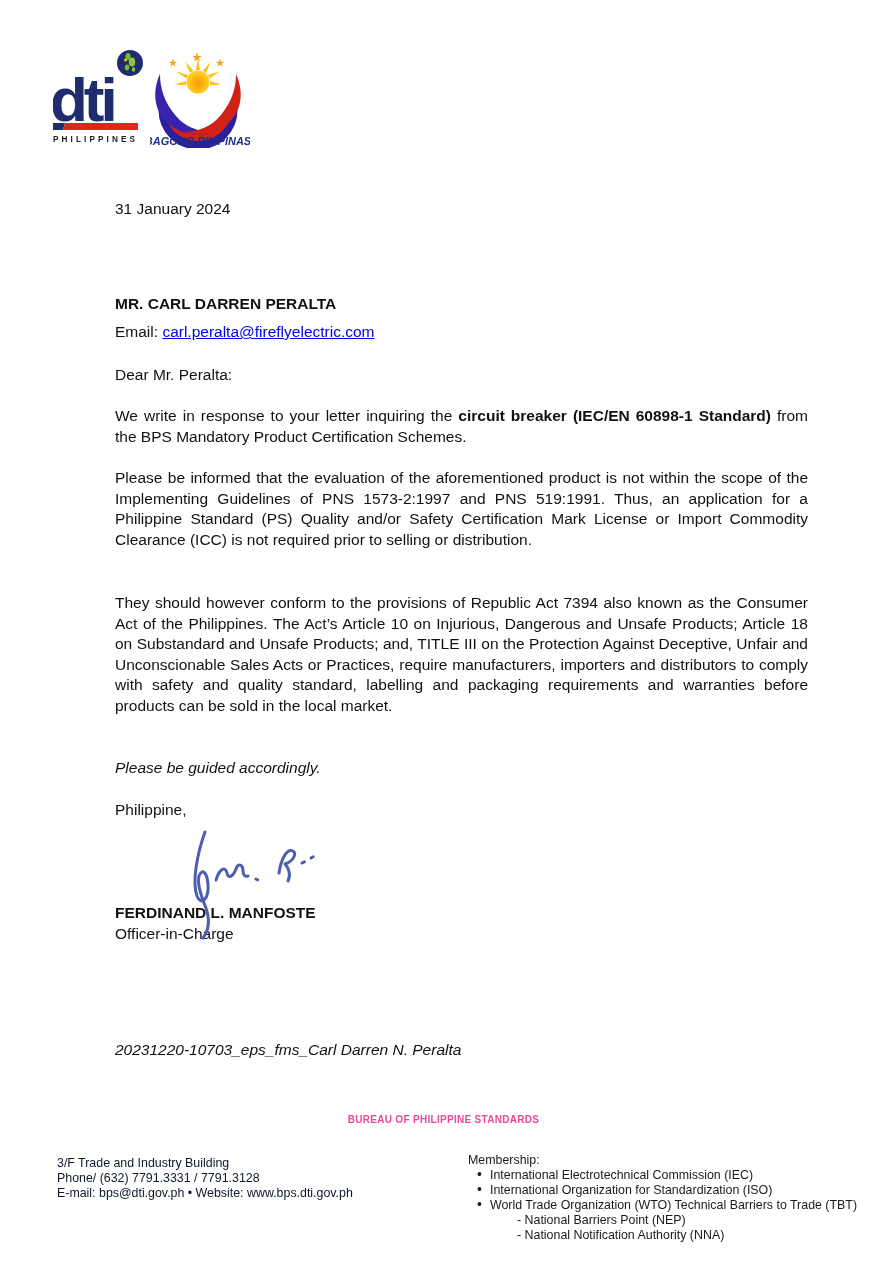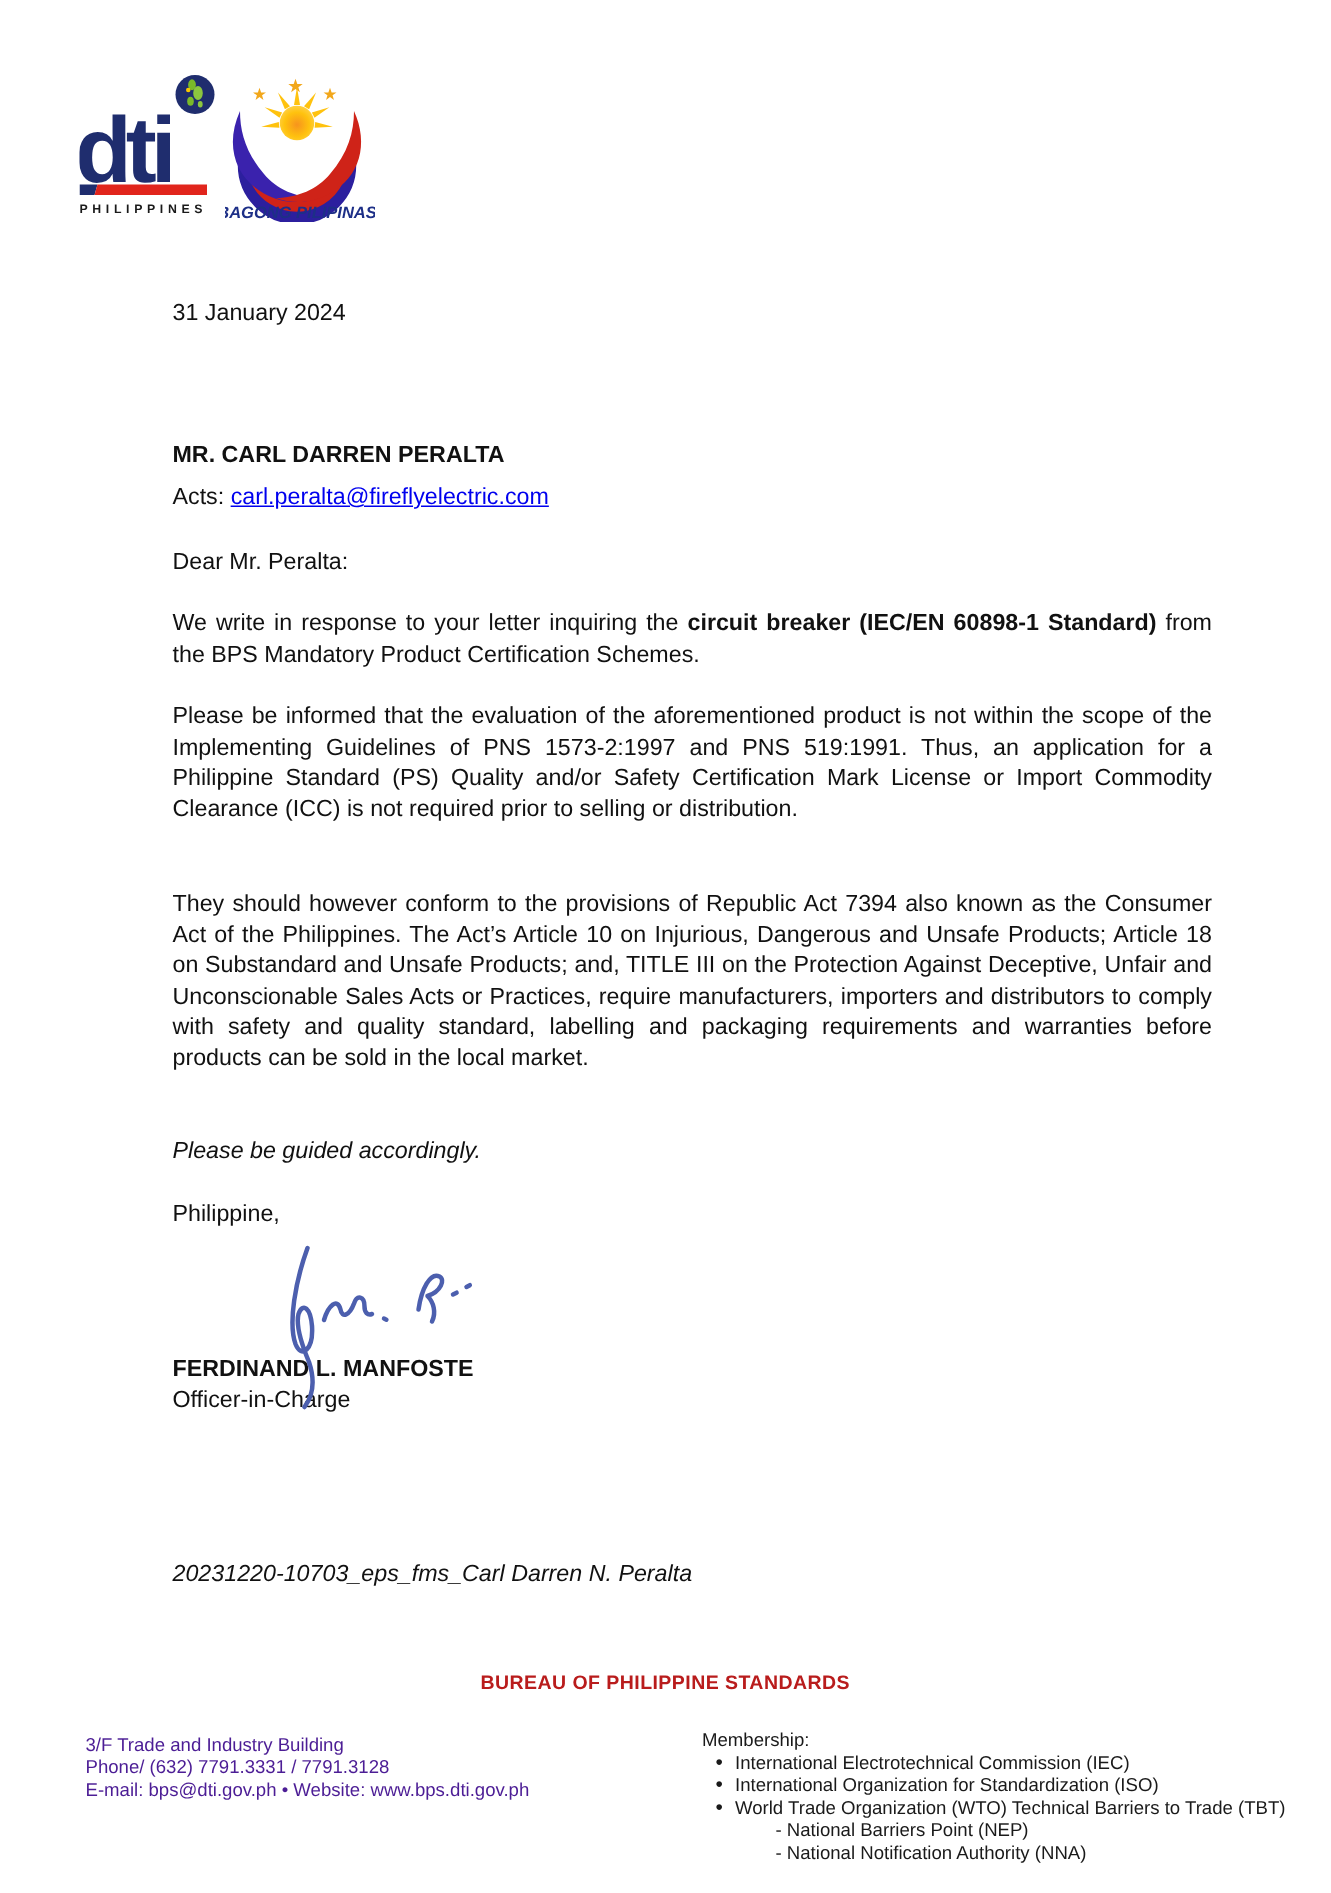--- a/index.html
+++ b/index.html
@@ -34,26 +34,26 @@
   .sincerely-line { top: 800px; }
   .signatory-name  { top: 903px; font-weight: bold; }
   .signatory-title { top: 924px; }
   .reference-line  { top: 1040px; font-style: italic; font-size: 12.5px; }
 
   .signature-wrap { position: absolute; left: 175px; top: 820px; width: 145px; height: 122px; z-index: 5; }
 
   
   .bureau-title {
     position: absolute; left: 0; top: 1114px; width: 887px;
-    text-align: center; font-weight: bold; font-size: 13px;
-    letter-spacing: 0.3px; color: #b91c1c;
+    text-align: center; font-weight: bold; font-size: 10px;
+    letter-spacing: 0.3px; color: #ec4899;
   }
   .footer-left {
     position: absolute; left: 57px; top: 1156px;
-    font-size: 12.4px; line-height: 15.1px; color: #4c1d95;
+    font-size: 12.4px; line-height: 15.1px; color: #0f172a;
   }
   .footer-right {
     position: absolute; left: 468px; top: 1153px;
     font-size: 12.4px; line-height: 14.9px; color: #1a1a1a;
   }
   .footer-right ul { list-style: none; }
   .footer-right li.m-item { padding-left: 22px; position: relative; }
   .footer-right li.m-item::before {
     content: "\2022"; position: absolute; left: 9px; top: -1px; font-size: 14px;
   }
@@ -123,21 +123,21 @@
       <path d="M86,22 C96,44 90,66 70,77 C58,84 44,84 34,80 C48,80 62,74 70,64 C82,50 86,36 86,22 Z" fill="#cf2318"></path>
       <text x="48" y="93" text-anchor="middle" font-family="Liberation Sans, sans-serif" font-size="11" font-weight="bold" font-style="italic" fill="#1d2f87">BAGONG PILIPINAS</text>
     </svg>
   </div>
 
   <div class="letter">
     <div class="date-line">31 January 2024</div>
 
     <div class="recipient-line">MR. CARL DARREN PERALTA</div>
 
-    <div class="email-line"><span>Acts: </span><a href="#">carl.peralta@fireflyelectric.com</a></div>
+    <div class="email-line"><span>Email: </span><a href="#">carl.peralta@fireflyelectric.com</a></div>
 
     <div class="salutation-line">Dear Mr. Peralta:</div>
 
     <p class="para para-1"><span>We write in response to your letter inquiring the </span><strong>circuit breaker (IEC/EN 60898-1 Standard)</strong><span> from the BPS Mandatory Product Certification Schemes.</span></p>
 
     <p class="para para-2">Please be informed that the evaluation of the aforementioned product is not within the scope of the Implementing Guidelines of PNS 1573-2:1997 and PNS 519:1991. Thus, an application for a Philippine Standard (PS) Quality and/or Safety Certification Mark License or Import Commodity Clearance (ICC) is not required prior to selling or distribution.</p>
 
     <p class="para para-3">They should however conform to the provisions of Republic Act 7394 also known as the Consumer Act of the Philippines. The Act’s Article 10 on Injurious, Dangerous and Unsafe Products; Article 18 on Substandard and Unsafe Products; and, TITLE III on the Protection Against Deceptive, Unfair and Unconscionable Sales Acts or Practices, require manufacturers, importers and distributors to comply with safety and quality standard, labelling and packaging requirements and warranties before products can be sold in the local market.</p>
 
     <div class="closing-line">Please be guided accordingly.</div>

